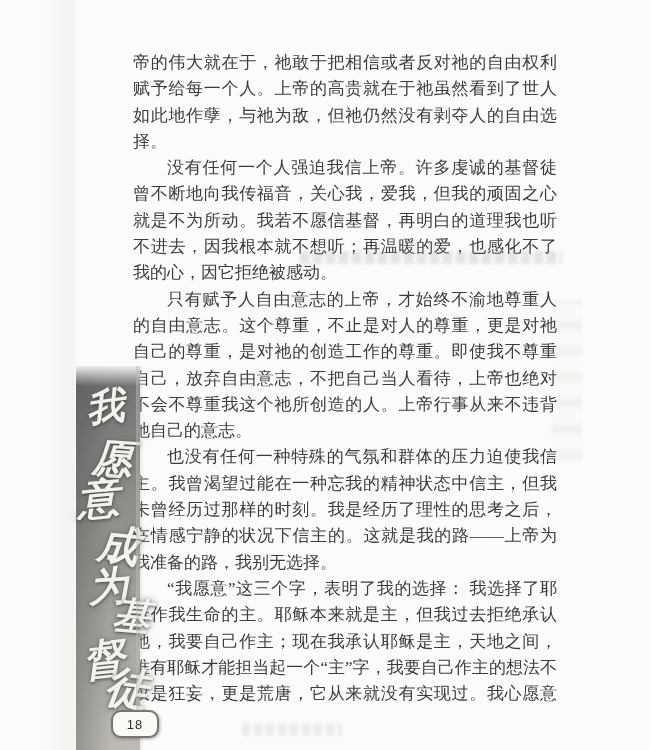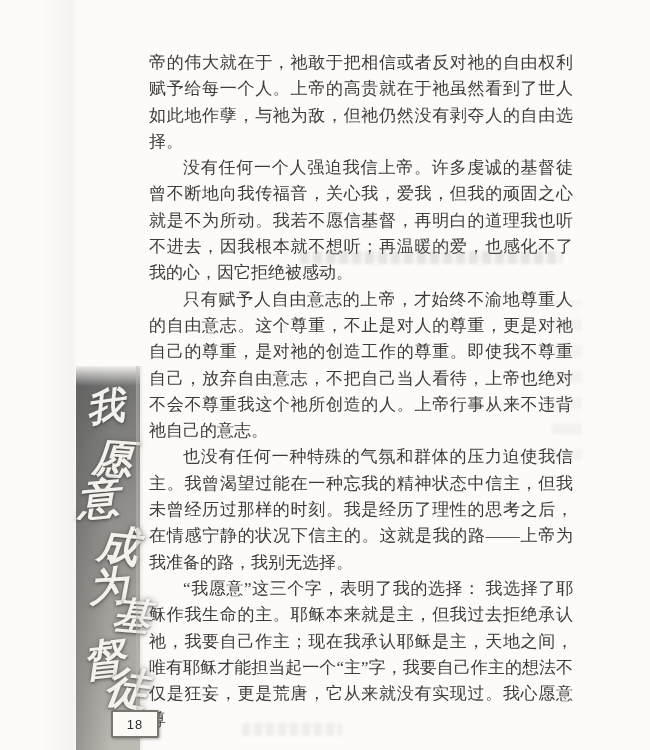--- a/index.html
+++ b/index.html
@@ -14,21 +14,21 @@
   }
   
   .page::before{
     content:"";position:absolute;left:40px;top:0;width:38px;height:100%;
     background:linear-gradient(to right,rgba(205,203,198,0) 0%,rgba(205,203,198,0.18) 85%,rgba(205,203,198,0) 100%);
     pointer-events:none;
   }
 
   
   .text-block{
-    position:absolute;left:149px;top:50px;width:424px;
+    position:absolute;left:133px;top:50px;width:424px;
   }
   .para{
     margin:0;
     font-size:17px;
     line-height:26.3px;
     color:#3e3c3a;
     text-align:justify;
     text-justify:inter-ideograph;
     letter-spacing:0px;
   }
@@ -66,21 +66,21 @@
   .c4{left:12px;top:201px;font-size:40px;transform:rotate(-4deg);}
   .c5{left:37px;top:231px;font-size:38px;transform:rotate(5deg);}
   .c6{left:7px;top:273px;font-size:42px;transform:rotate(-6deg);}
   .c7{left:29px;top:301px;font-size:44px;transform:rotate(7deg);}
 
   
   .page-number-box{
     position:absolute;left:111px;top:710px;width:44px;height:24px;
     background:#fbfaf7;
     border:2px solid #77766f;
-    border-radius:2px;
+    border-radius:10px;
     box-shadow:1px 1px 3px rgba(70,70,70,0.45);
     display:flex;align-items:center;justify-content:center;
     z-index:5;
   }
   .page-number-box span{
     font-family:"Liberation Sans","DejaVu Sans",sans-serif;
     font-size:13px;color:#2f2f2d;letter-spacing:1px;
   }
 
   

